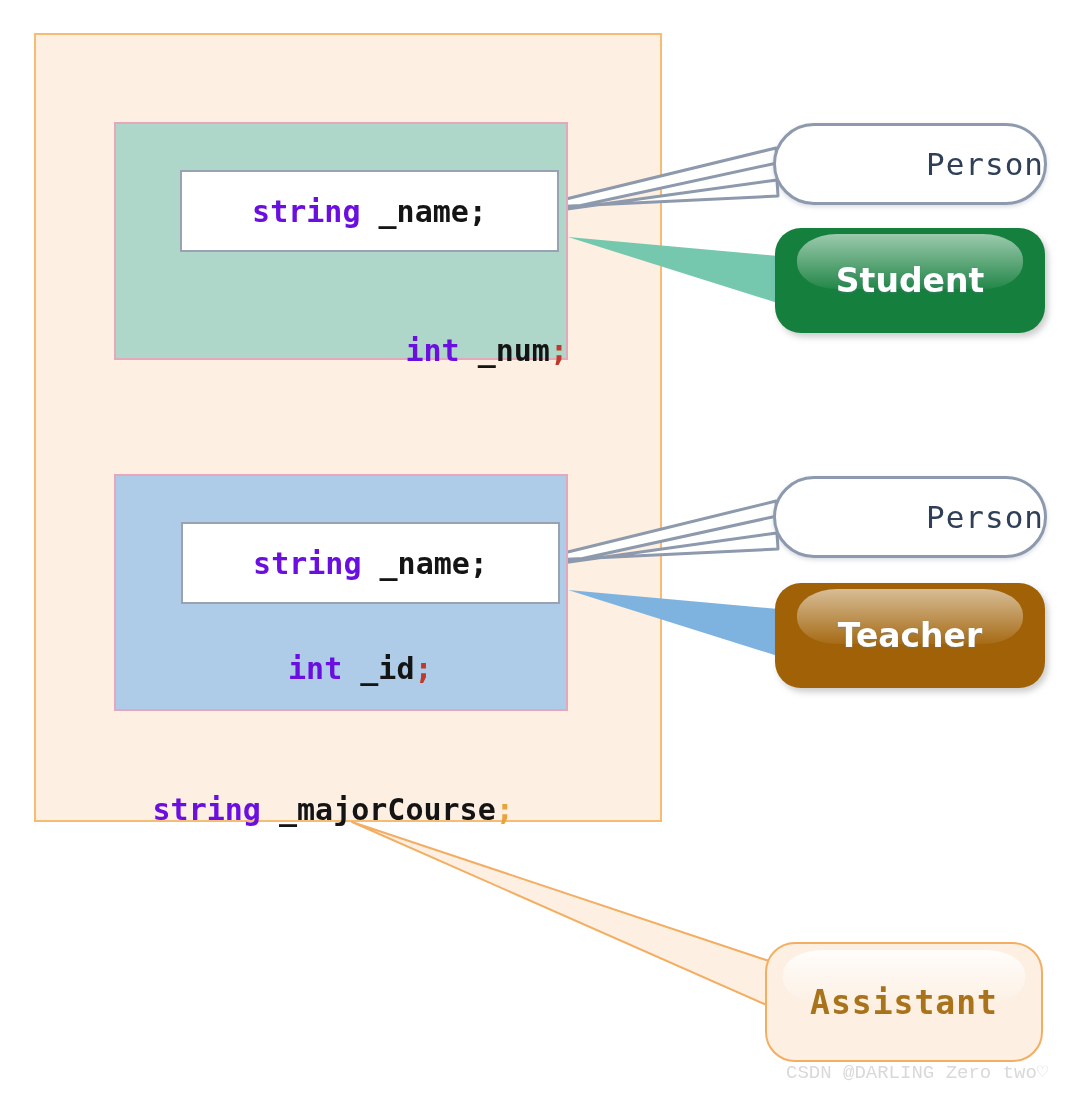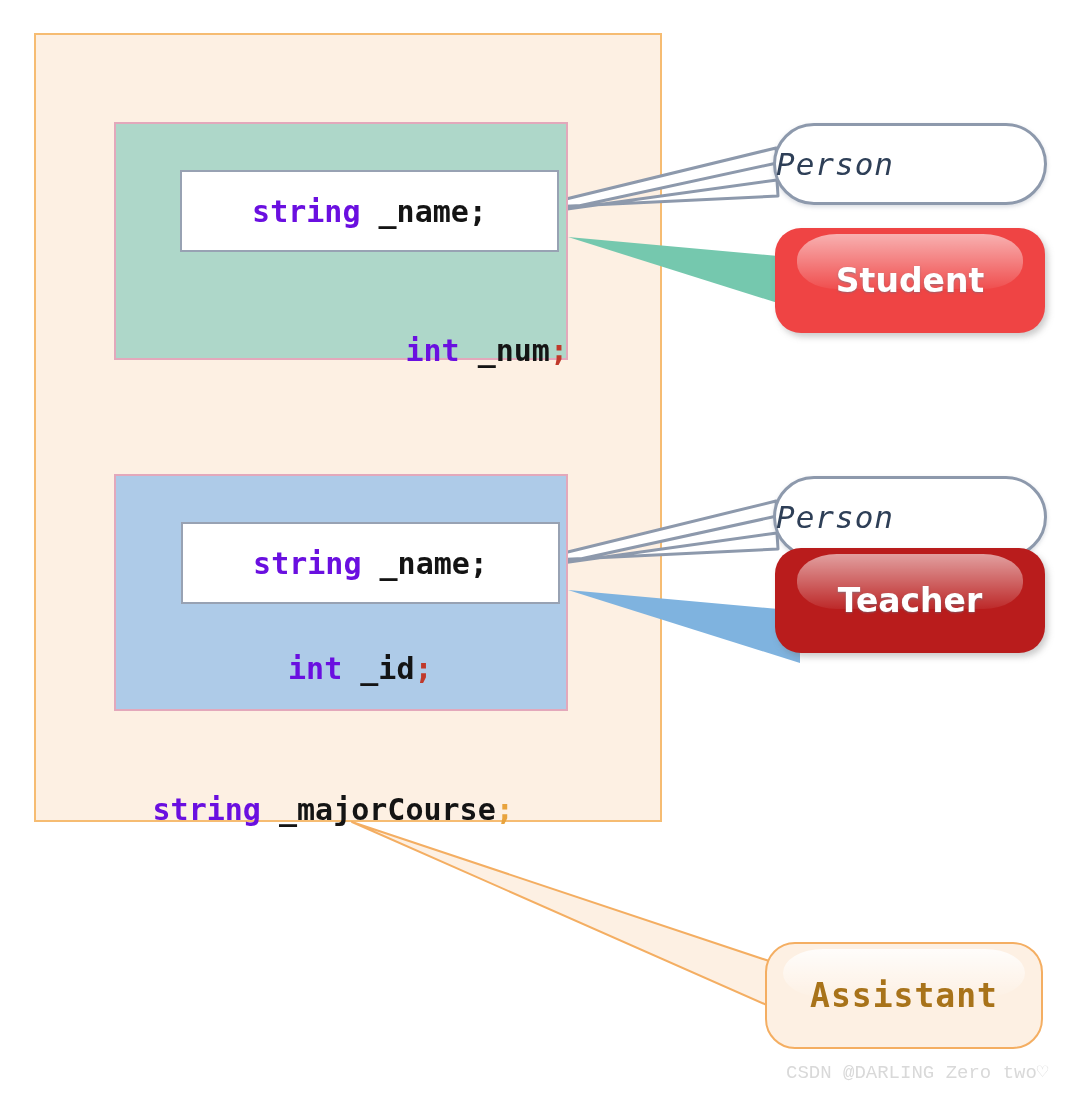--- a/index.html
+++ b/index.html
@@ -129,24 +129,23 @@
   .person-callout {
     position: absolute;
     box-sizing: border-box;
     width: 274px;
     height: 82px;
     background: #ffffff;
     border: 3px solid #8d99ac;
     border-radius: 41px;
     display: flex;
     align-items: center;
-    justify-content: flex-start;
+    justify-content: flex-end;
     z-index: 6;
     box-shadow: 0 2px 4px rgba(120,130,150,0.28);
-    font-style: italic;
   }
   .person-callout .label {
     font-family: "DejaVu Sans Mono", monospace;
     font-size: 31px;
     font-weight: normal;
     color: #2e3f57;
     letter-spacing: 1px;
   }
   #person-student { left: 773px; top: 123px; }
   #person-teacher { left: 773px; top: 476px; }
@@ -180,35 +179,35 @@
     font-family: "DejaVu Sans", sans-serif;
     font-weight: bold;
     font-size: 33px;
     color: #ffffff;
     text-shadow: 0 1px 2px rgba(90,120,140,0.55);
     z-index: 2;
   }
   #badge-student {
     left: 775px;
     top: 228px;
-    background: #ef4444;
+    background: #15803d;
   }
   #badge-teacher {
     left: 775px;
-    top: 548px;
-    background: #b91c1c;
+    top: 583px;
+    background: #a16207;
   }
 
   
   #assistant-callout {
     position: absolute;
     left: 765px;
     top: 942px;
     width: 278px;
-    height: 107px;
+    height: 120px;
     box-sizing: border-box;
     background: #fdf0e3;
     border: 2px solid #f4ae62;
     border-radius: 30px;
     display: flex;
     align-items: center;
     justify-content: center;
     z-index: 6;
     overflow: hidden;
   }

